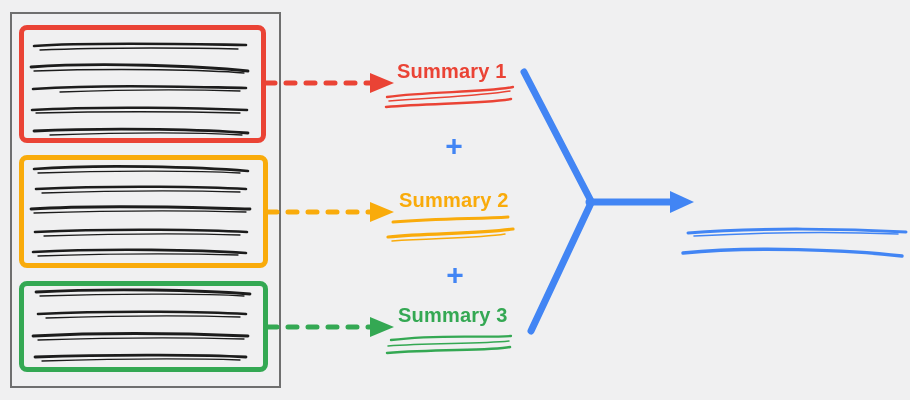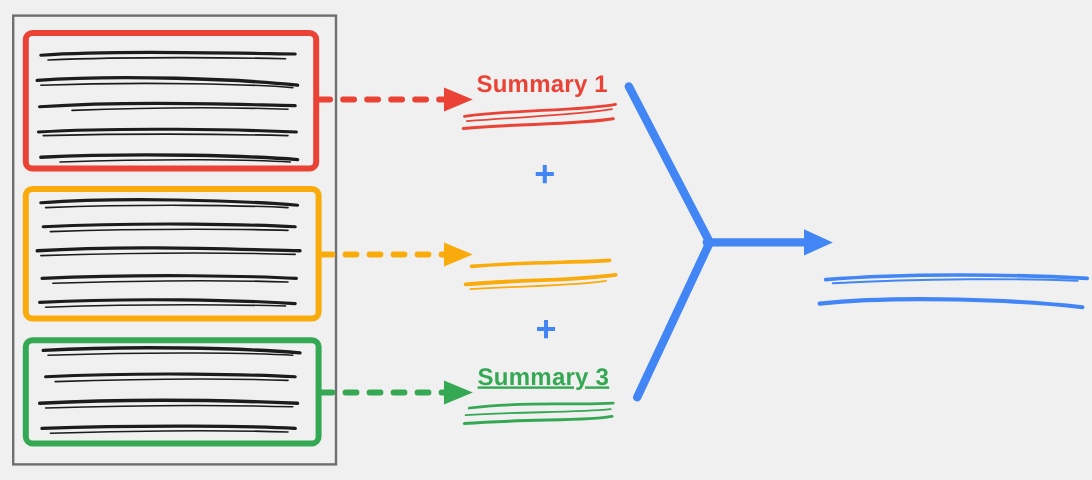--- a/index.html
+++ b/index.html
@@ -65,21 +65,21 @@
   .fill-blue   { fill: var(--color-blue, #4285F4);   stroke: none; }
   .summary-label {
     position: absolute;
     font-size: 20px;
     font-weight: 700;
     letter-spacing: 0.2px;
     white-space: nowrap;
   }
   .c-red    { color: var(--color-red, #EA4335); }
   .c-yellow { color: var(--color-yellow, #F9AB0B); }
-  .c-green  { color: var(--color-green, #34A853); text-decoration: underline; }
+  .c-green  { color: var(--color-green, #34A853); }
   .plus {
     position: absolute;
     width: 30px;
     font-size: 30px;
     font-weight: 700;
     text-align: center;
     color: var(--color-blue, #4285F4);
     line-height: 1;
   }
   .result-label {
@@ -183,19 +183,20 @@
       <path class="stroke-blue" stroke-width="3" d="M688,233 C760,227 850,229 906,232"></path>
       <path class="stroke-blue" stroke-width="1.6" d="M694,236 C770,232 850,232 898,234"></path>
       <path class="stroke-blue" stroke-width="3.4" d="M683,253 C750,246 850,250 902,256"></path>
     </g>
   </svg>
 
   <div class="summary-label c-red" style="left:397px; top:60px;">Summary 1</div>
 
   <div class="plus" style="left:439px; top:131px;">+</div>
 
+  <div class="summary-label c-yellow" style="left:399px; top:189px;">Summary 2</div>
 
   <div class="plus" style="left:440px; top:260px;">+</div>
 
   <div class="summary-label c-green" style="left:398px; top:304px;">Summary 3</div>
 
 
 </div>
 
 </body></html>

